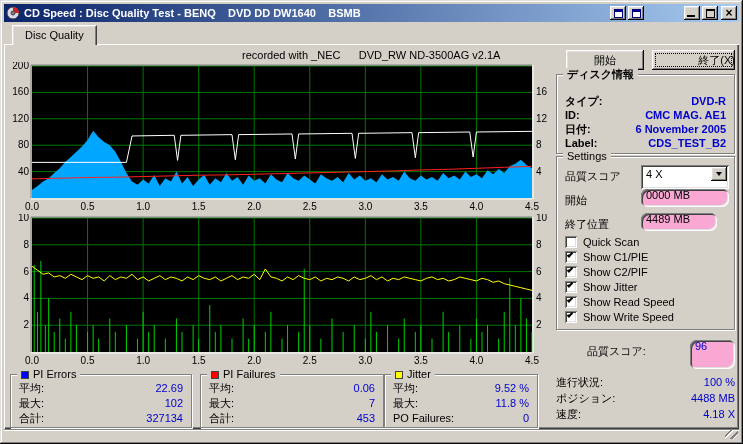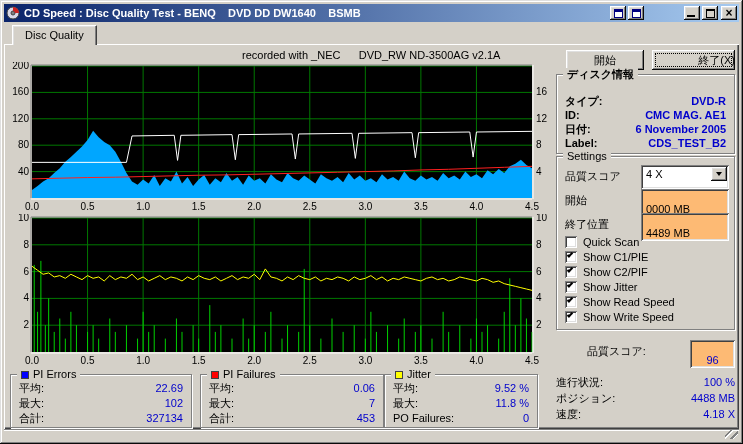--- a/index.html
+++ b/index.html
@@ -30,22 +30,22 @@
        box-shadow:inset -1px -1px #0a0a0a, inset 1px 1px #ffffff, inset -2px -2px #808080, inset 2px 2px #dfdfdf;}
   .btn-focus::before{content:"";position:absolute;left:4px;right:4px;top:4px;bottom:4px;outline:1px dotted #000;}
   .group{border:1px solid #808080;box-shadow:1px 1px 0 #ffffff, inset 1px 1px 0 #ffffff;}
   .legend{position:absolute;top:-7px;left:6px;background:#d4d0c8;padding:0 4px;line-height:13px;
        display:flex;align-items:center;gap:4px;white-space:nowrap;}
   .chip{width:8px;height:8px;border:1px solid #404040;flex:none;}
   .rows{padding:20px 8px 0;}
   .row{display:flex;justify-content:space-between;height:15px;line-height:13px;}
   .irow{display:flex;justify-content:space-between;height:14px;line-height:13px;}
   .val{color:#0000cc;white-space:pre;}
-  .field{position:absolute;background:#fdba74;padding:14px 5px;line-height:12px;
-       box-shadow:inset 1px 1px #808080, inset -1px -1px #ffffff, inset 2px 2px #404040, inset -2px -2px #dfdfdf;}
+  .field{position:absolute;background:#f9a8d4;padding:0 5px;line-height:12px;
+       box-shadow:inset 1px 1px #808080, inset -1px -1px #ffffff, inset 2px 2px #404040, inset -2px -2px #dfdfdf;border-radius:7px;}
   .combo{position:absolute;background:#fff;
        box-shadow:inset 1px 1px #808080, inset -1px -1px #ffffff, inset 2px 2px #404040, inset -2px -2px #dfdfdf;}
   .combo-text{position:absolute;left:5px;top:3px;line-height:12px;}
   .combo-btn{position:absolute;right:2px;top:2px;width:16px;height:14px;background:#d4d0c8;
        box-shadow:inset -1px -1px #0a0a0a, inset 1px 1px #ffffff, inset -2px -2px #808080, inset 2px 2px #dfdfdf;
        display:flex;align-items:center;justify-content:center;}
   .arrow-down{width:0;height:0;border-left:3px solid transparent;border-right:3px solid transparent;border-top:4px solid #000;}
   .cbrow{position:absolute;left:8px;display:flex;align-items:center;height:13px;}
   .checkbox{position:relative;width:12px;height:12px;background:#fff;flex:none;
        box-shadow:inset 1px 1px #808080, inset -1px -1px #ffffff, inset 2px 2px #404040, inset -2px -2px #dfdfdf;}
@@ -285,21 +285,21 @@
       <span style="position:absolute;left:8px;top:12px;">品質スコア</span>
       <div class="combo" style="left:84px;top:8px;width:88px;height:24px;">
         <span class="combo-text">4 X</span>
         <div class="combo-btn">
             <div class="arrow-down"></div>
           </div>
       </div>
       <span style="position:absolute;left:8px;top:36px;">開始</span>
       <div class="field" style="left:84px;top:32px;width:88px;height:18px;">0000 MB</div>
       <span style="position:absolute;left:8px;top:60px;">終了位置</span>
-      <div class="field" style="left:84px;top:56px;width:88px;height:18px;">4489 MB</div>
+      <div class="field" style="left:84px;top:56px;width:76px;height:18px;">4489 MB</div>
 
       <div class="cbrow" style="top:78px;">
         <div class="checkbox"></div>
         <span class="cbl">Quick Scan</span>
       </div>
       <div class="cbrow" style="top:93px;">
         <div class="checkbox">
             <div class="checkmark" style="visibility: visible;"></div>
           </div>
         <span class="cbl">Show C1/PIE</span>
@@ -324,21 +324,21 @@
       </div>
       <div class="cbrow" style="top:153px;">
         <div class="checkbox">
             <div class="checkmark" style="visibility: visible;"></div>
           </div>
         <span class="cbl">Show Write Speed</span>
       </div>
     </div>
 
     <span class="plabel" style="left:556px;top:300px;">品質スコア:</span>
-    <div class="field" style="left:686px;top:296px;width:45px;height:22px;text-align:center;"><span class="val">96</span></div>
+    <div class="field" style="left:686px;top:296px;width:45px;height:29px;text-align:left;"><span class="val">96</span></div>
 
     <div class="group" style="left:6px;top:330px;width:182px;height:54px;">
       <div class="legend">
           <span class="chip" style="background: rgb(0, 0, 255);"></span>
           <span>PI Errors</span>
         </div>
       <div class="rows" style="padding-top:7px;">
         <div class="row">
             <span>平均:</span>
             <span class="val">22.69</span>

